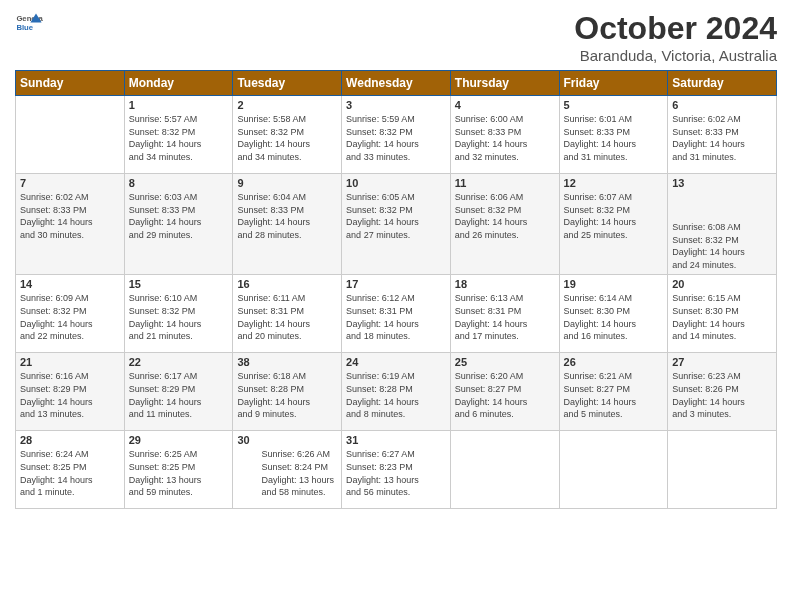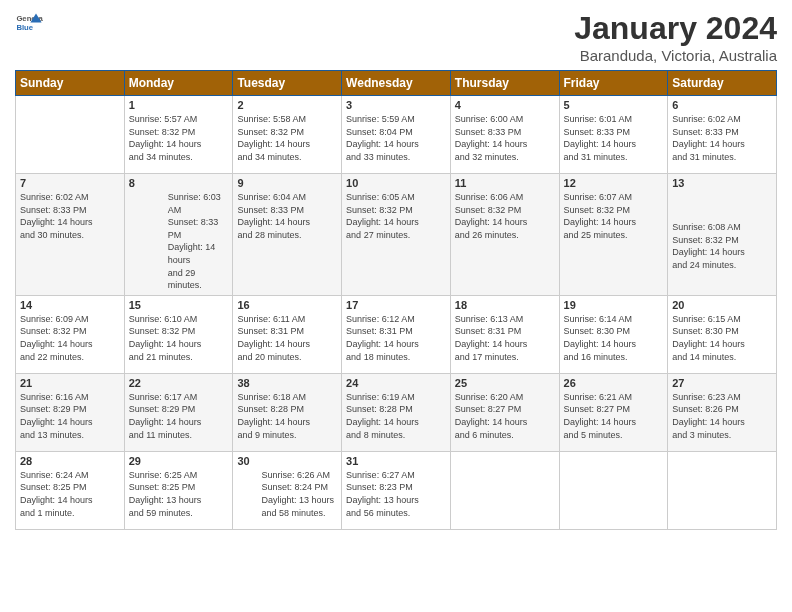--- a/index.html
+++ b/index.html
@@ -88,21 +88,21 @@
   <div class="header-row">
     <div class="logo">
       <svg class="logo-icon" viewBox="0 0 40 40">
         <rect x="0" y="0" width="40" height="40" fill="white"></rect>
         <text x="2" y="16" font-size="11" fill="#555" font-weight="bold" font-family="Arial">General</text>
         <text x="2" y="28" font-size="11" fill="#2a6db5" font-weight="bold" font-family="Arial">Blue</text>
         <polygon points="30,5 38,18 22,18" fill="#2a6db5"></polygon>
       </svg>
     </div>
     <div class="title-block">
-      <div class="main-title">January 2024</div>
+      <div class="main-title">October 2024</div>
       <div class="sub-title">Baranduda, Victoria, Australia</div>
     </div>
   </div>
 
   <table>
     <thead>
       <tr>
       <th>Sunday</th>
           <th>Monday</th>
           <th>Tuesday</th>
@@ -125,21 +125,21 @@
           <td>
             <span class="day-num">2</span>
             <div class="day-info" style="white-space: pre-line;">Sunrise: 5:58 AM
 Sunset: 8:32 PM
 Daylight: 14 hours
 and 34 minutes.</div>
           </td>
           <td>
             <span class="day-num">3</span>
             <div class="day-info" style="white-space: pre-line;">Sunrise: 5:59 AM
-Sunset: 8:04 PM
+Sunset: 8:32 PM
 Daylight: 14 hours
 and 33 minutes.</div>
           </td>
           <td>
             <span class="day-num">4</span>
             <div class="day-info" style="white-space: pre-line;">Sunrise: 6:00 AM
 Sunset: 8:33 PM
 Daylight: 14 hours
 and 32 minutes.</div>
           </td>
@@ -161,21 +161,21 @@
         <tr>
           <td>
             <span class="day-num">7</span>
             <div class="day-info" style="white-space: pre-line;">Sunrise: 6:02 AM
 Sunset: 8:33 PM
 Daylight: 14 hours
 and 30 minutes.</div>
           </td>
           <td>
             <span class="day-num">8</span>
-            <div class="day-info" style="white-space: pre-line; margin-left: 39px;">Sunrise: 6:03 AM
+            <div class="day-info" style="white-space: pre-line;">Sunrise: 6:03 AM
 Sunset: 8:33 PM
 Daylight: 14 hours
 and 29 minutes.</div>
           </td>
           <td>
             <span class="day-num">9</span>
             <div class="day-info" style="white-space: pre-line;">Sunrise: 6:04 AM
 Sunset: 8:33 PM
 Daylight: 14 hours
 and 28 minutes.</div>

